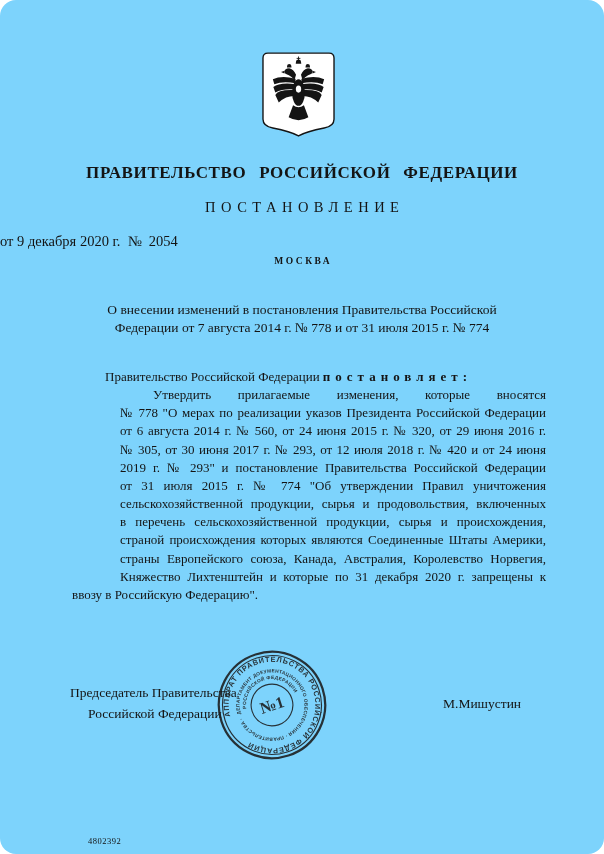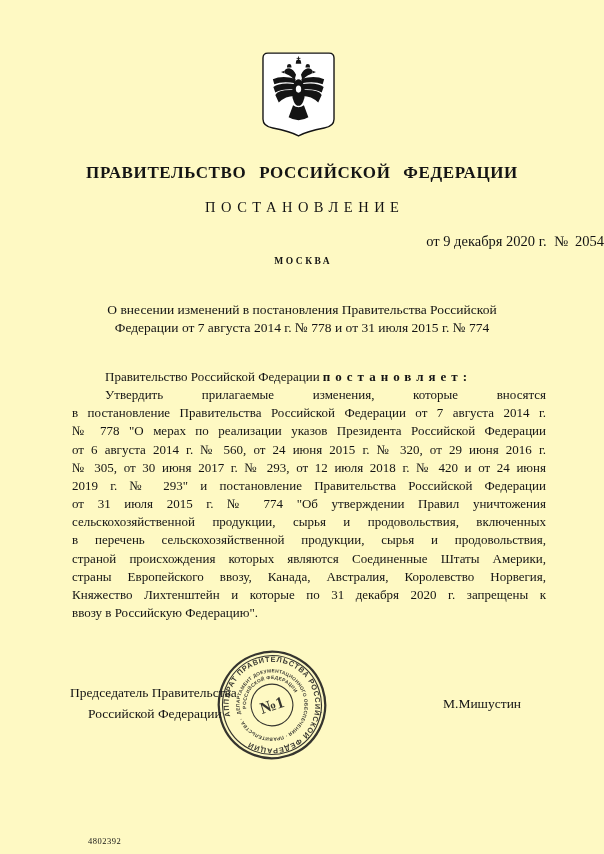--- a/index.html
+++ b/index.html
@@ -1,23 +1,24 @@
 <!DOCTYPE html>
 <html><head>
 <meta charset="utf-8">
 <style>
   html, body { margin: 0; padding: 0; background: #ffffff; }
   .page {
     position: relative;
     width: 604px;
     height: 854px;
-    background: #fef9c3;
+    background: #7dd3fc;
     font-family: "Liberation Serif", serif;
     color: #141414;
     overflow: hidden;
+    border-radius: 16px;
   }
   .emblem {
     position: absolute;
     left: 262px;
     top: 52px;
     width: 73px;
     height: 85px;
   }
   .org {
     position: absolute;
@@ -40,21 +41,21 @@
     font-size: 14.5px;
     letter-spacing: 5.5px;
     text-indent: 5.5px;
     white-space: nowrap;
   }
   .dateline {
     position: absolute;
     top: 233px;
     left: 0;
     width: 604px;
-    text-align: right;
+    text-align: left;
     font-size: 14.5px;
     white-space: pre;
   }
   .city {
     position: absolute;
     top: 256px;
     left: 0;
     width: 604px;
     text-align: center;
     font-size: 9.5px;
@@ -74,21 +75,21 @@
   }
   .bodytext {
     position: absolute;
     top: 368px;
     left: 72px;
     width: 474px;
     font-size: 13px;
     line-height: 18.15px;
   }
   .line { text-align: justify; text-justify: inter-word; }
-  .just { text-align-last: justify; }
+  .just { text-align-last: justify; margin-left: 48px; }
   .indent { padding-left: 33px; }
   .resolves {
     font-weight: bold;
     letter-spacing: 5px;
   }
   .sig {
     position: absolute;
     left: 70px;
     top: 682px;
     font-size: 13.5px;
@@ -164,30 +165,29 @@
   <div class="city">МОСКВА</div>
 
   <div class="title">
     <div>О внесении изменений в постановления Правительства Российской</div>
     <div>Федерации от 7 августа 2014 г. № 778 и от 31 июля 2015 г. № 774</div>
   </div>
 
   <div class="bodytext">
     <div class="line indent"><span>Правительство Российской Федерации </span><span class="resolves">постановляет:</span></div>
     <div class="line just indent">Утвердить прилагаемые изменения, которые вносятся</div>
-    <div class="line just">в постановление Правительства Российской Федерации от 7 августа 2014 г.</div>
     <div class="line just">№ 778 "О мерах по реализации указов Президента Российской Федерации</div>
     <div class="line just">от 6 августа 2014 г. № 560, от 24 июня 2015 г. № 320, от 29 июня 2016 г.</div>
     <div class="line just">№ 305, от 30 июня 2017 г. № 293, от 12 июля 2018 г. № 420 и от 24 июня</div>
     <div class="line just">2019 г. № 293" и постановление Правительства Российской Федерации</div>
     <div class="line just">от 31 июля 2015 г. № 774 "Об утверждении Правил уничтожения</div>
     <div class="line just">сельскохозяйственной продукции, сырья и продовольствия, включенных</div>
-    <div class="line just">в перечень сельскохозяйственной продукции, сырья и продовольствия,</div>
+    <div class="line just">в перечень сельскохозяйственной продукции, сырья и происхождения,</div>
     <div class="line just">страной происхождения которых являются Соединенные Штаты Америки,</div>
-    <div class="line just">страны Европейского ввозу, Канада, Австралия, Королевство Норвегия,</div>
+    <div class="line just">страны Европейского союза, Канада, Австралия, Королевство Норвегия,</div>
     <div class="line just">Княжество Лихтенштейн и которые по 31 декабря 2020 г. запрещены к</div>
     <div class="line">ввозу в Российскую Федерацию".</div>
   </div>
 
   <div class="sig">
     <div>Председатель Правительства</div>
     <div class="sig-l2">Российской Федерации</div>
   </div>
   <div class="signame">М.Мишустин</div>
 

